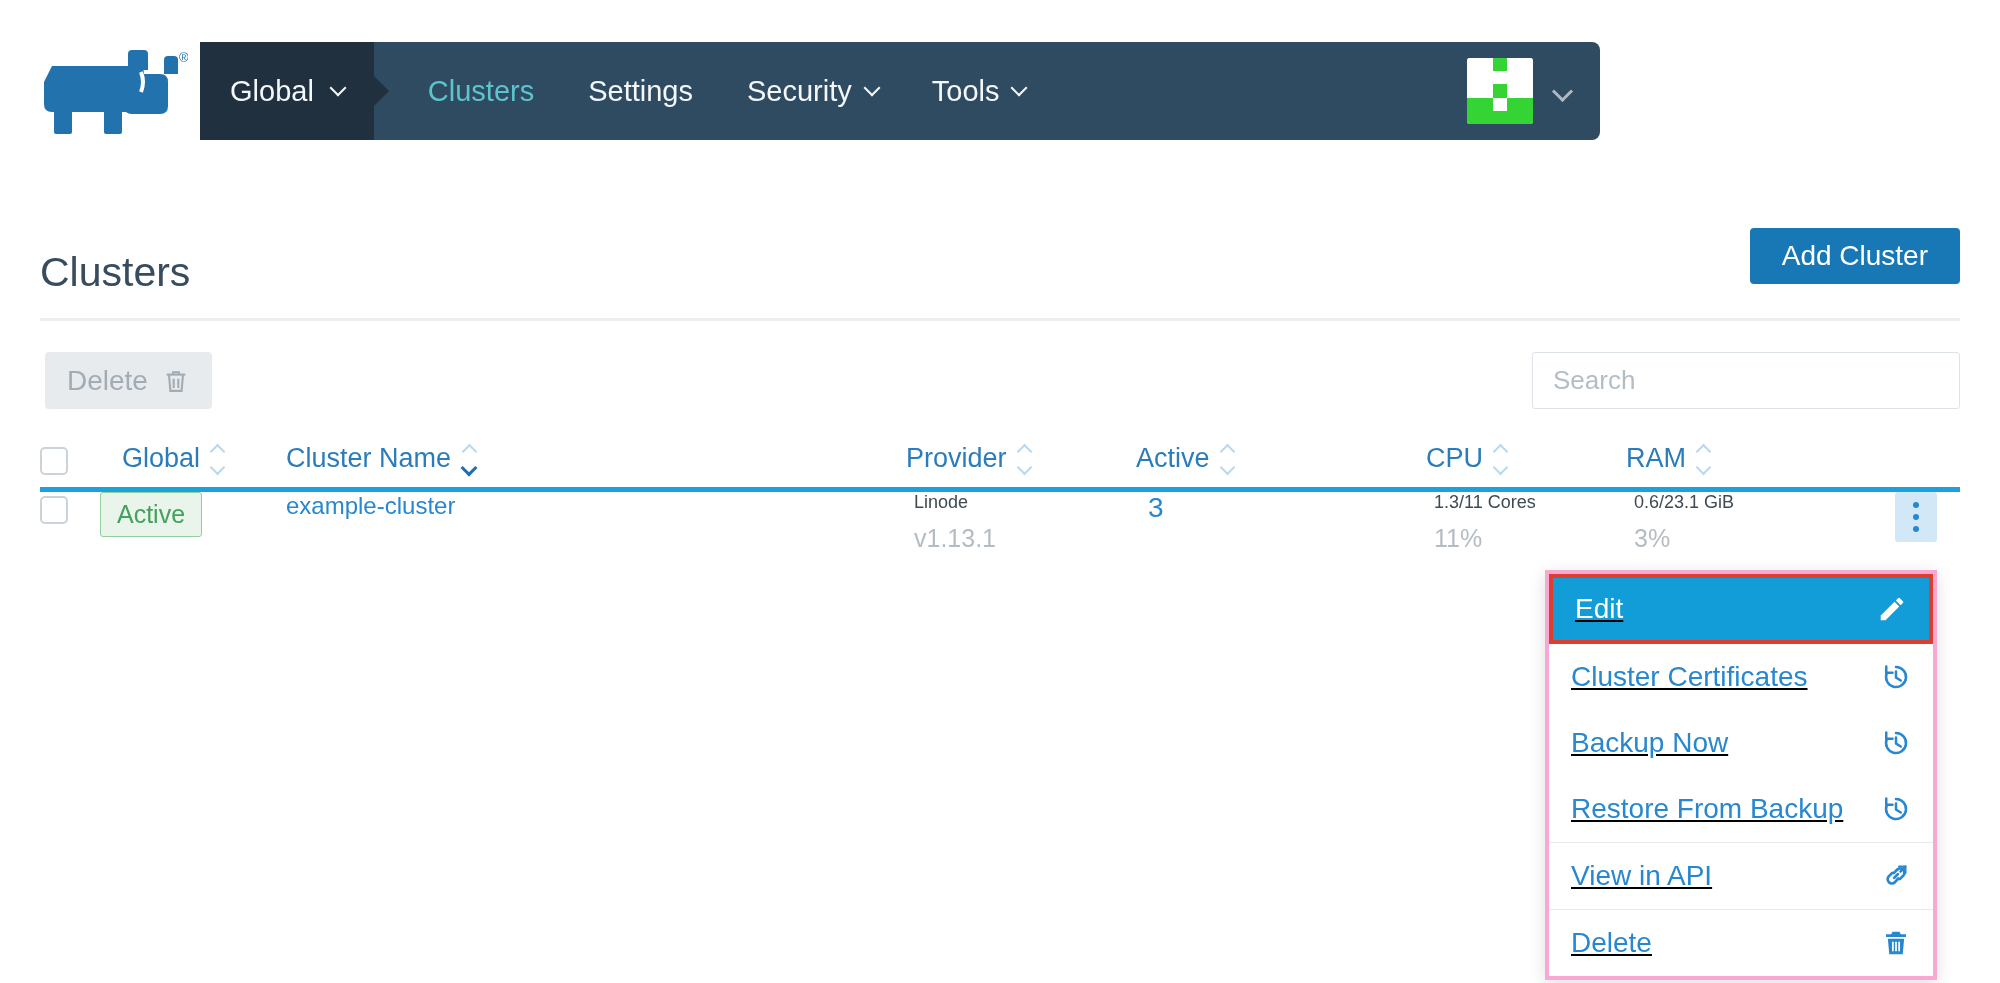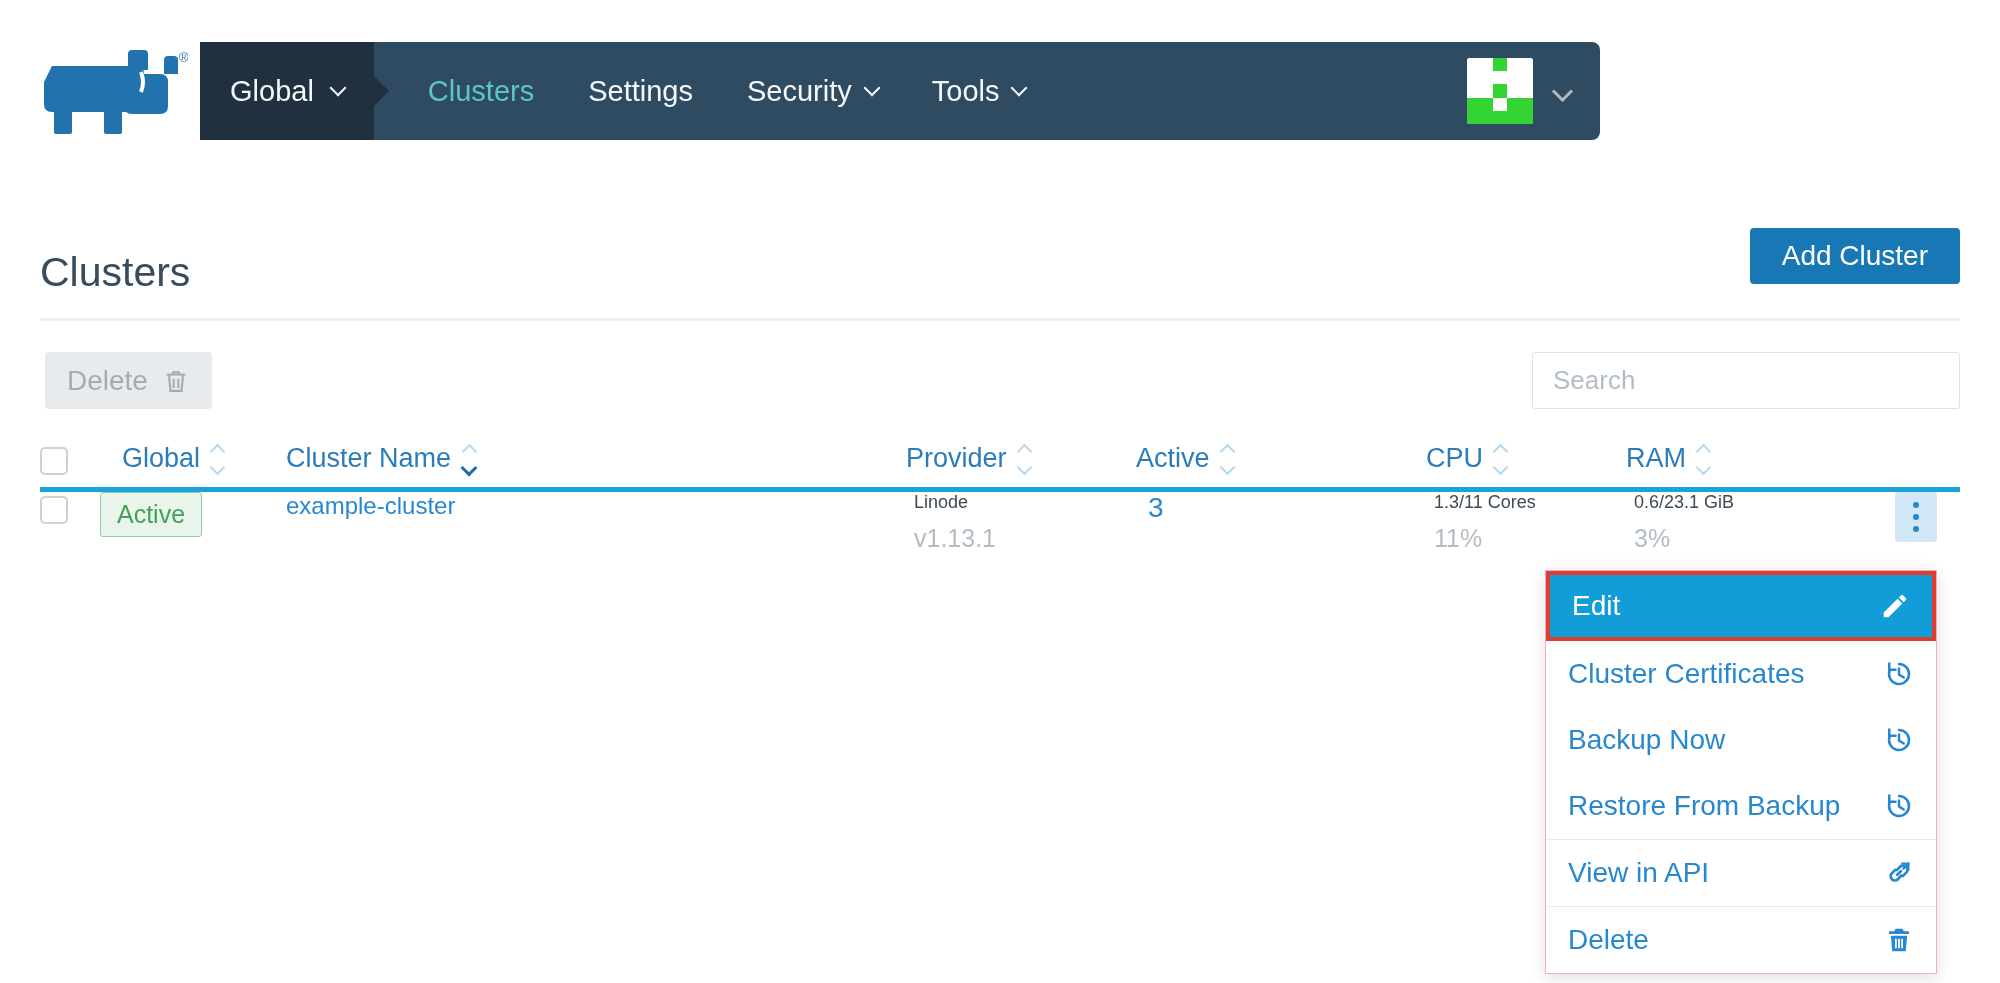--- a/index.html
+++ b/index.html
@@ -66,21 +66,21 @@
   .link{color:#2787cf;font-size:24px;text-decoration:none;cursor:pointer;}
   .cell-main{color:#3f4a52;font-size:18px;padding-left:8px;}
   .cell-sub{color:#b4bcc3;font-size:25px;padding-left:8px;margin-top:11px;}
   .nodes-val{font-size:28px;padding-left:12px;margin-top:8px;}
   .kebab{width:42px;height:50px;background:#d3e8f6;border:none;border-radius:3px;cursor:pointer;
          display:flex;flex-direction:column;align-items:center;justify-content:center;gap:6px;}
   .kebab i{width:6px;height:6px;border-radius:50%;background:#2787cf;}
 
   
   .menu{position:absolute;left:1545px;top:570px;width:392px;background:#fff;
-        border:1px solid #f9a8d4;box-shadow:0 4px 16px rgba(0,0,0,.13);box-sizing:border-box;z-index:5;}
+        border:4px solid #f9a8d4;box-shadow:0 4px 16px rgba(0,0,0,.13);box-sizing:border-box;z-index:5;text-decoration:underline;}
   .menu-item{height:66px;display:flex;align-items:center;padding:0 22px;font-size:28px;
              color:#2787cf;cursor:pointer;box-sizing:border-box;}
   .menu-item .mi-icon{margin-left:auto;display:flex;}
   .menu-item.highlighted{background:#129dd9;color:#fff;}
   .menu-item.annotated{border:4px solid #de3e2e;height:70px;}
   .menu-divider{height:1px;background:#e7eaec;}
   svg.icon{display:block;}
 </style>
 </head>
 <body>

